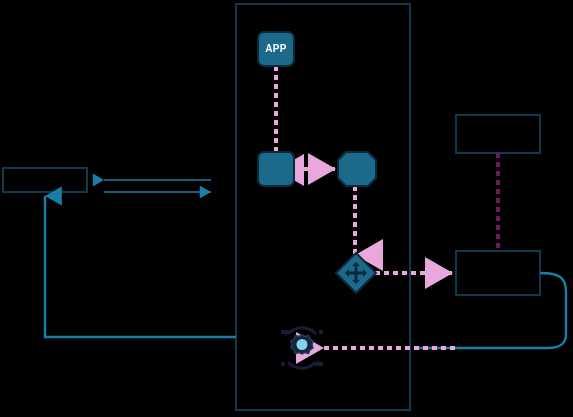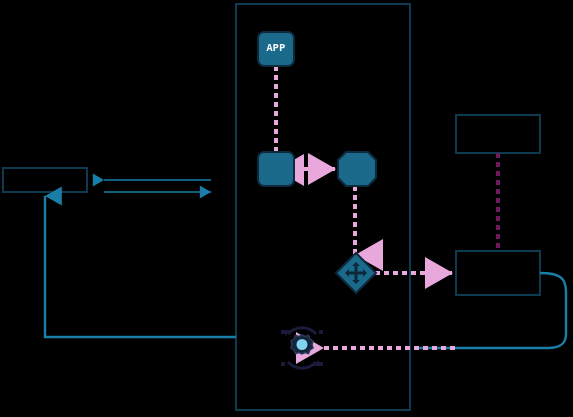--- a/index.html
+++ b/index.html
@@ -18,21 +18,21 @@
   #stage svg.layer {
     position: absolute;
     left: 0;
     top: 0;
     width: 573px;
     height: 417px;
   }
   .node-label {
     position: absolute;
     color: #ffffff;
-    font-family: Liberation Mono, monospace;
+    font-family: Liberation Sans, sans-serif;
     font-size: 10px;
     font-weight: bold;
     letter-spacing: 0.3px;
     text-align: center;
     pointer-events: none;
     white-space: nowrap;
   }
 </style>
 </head>
 <body>

